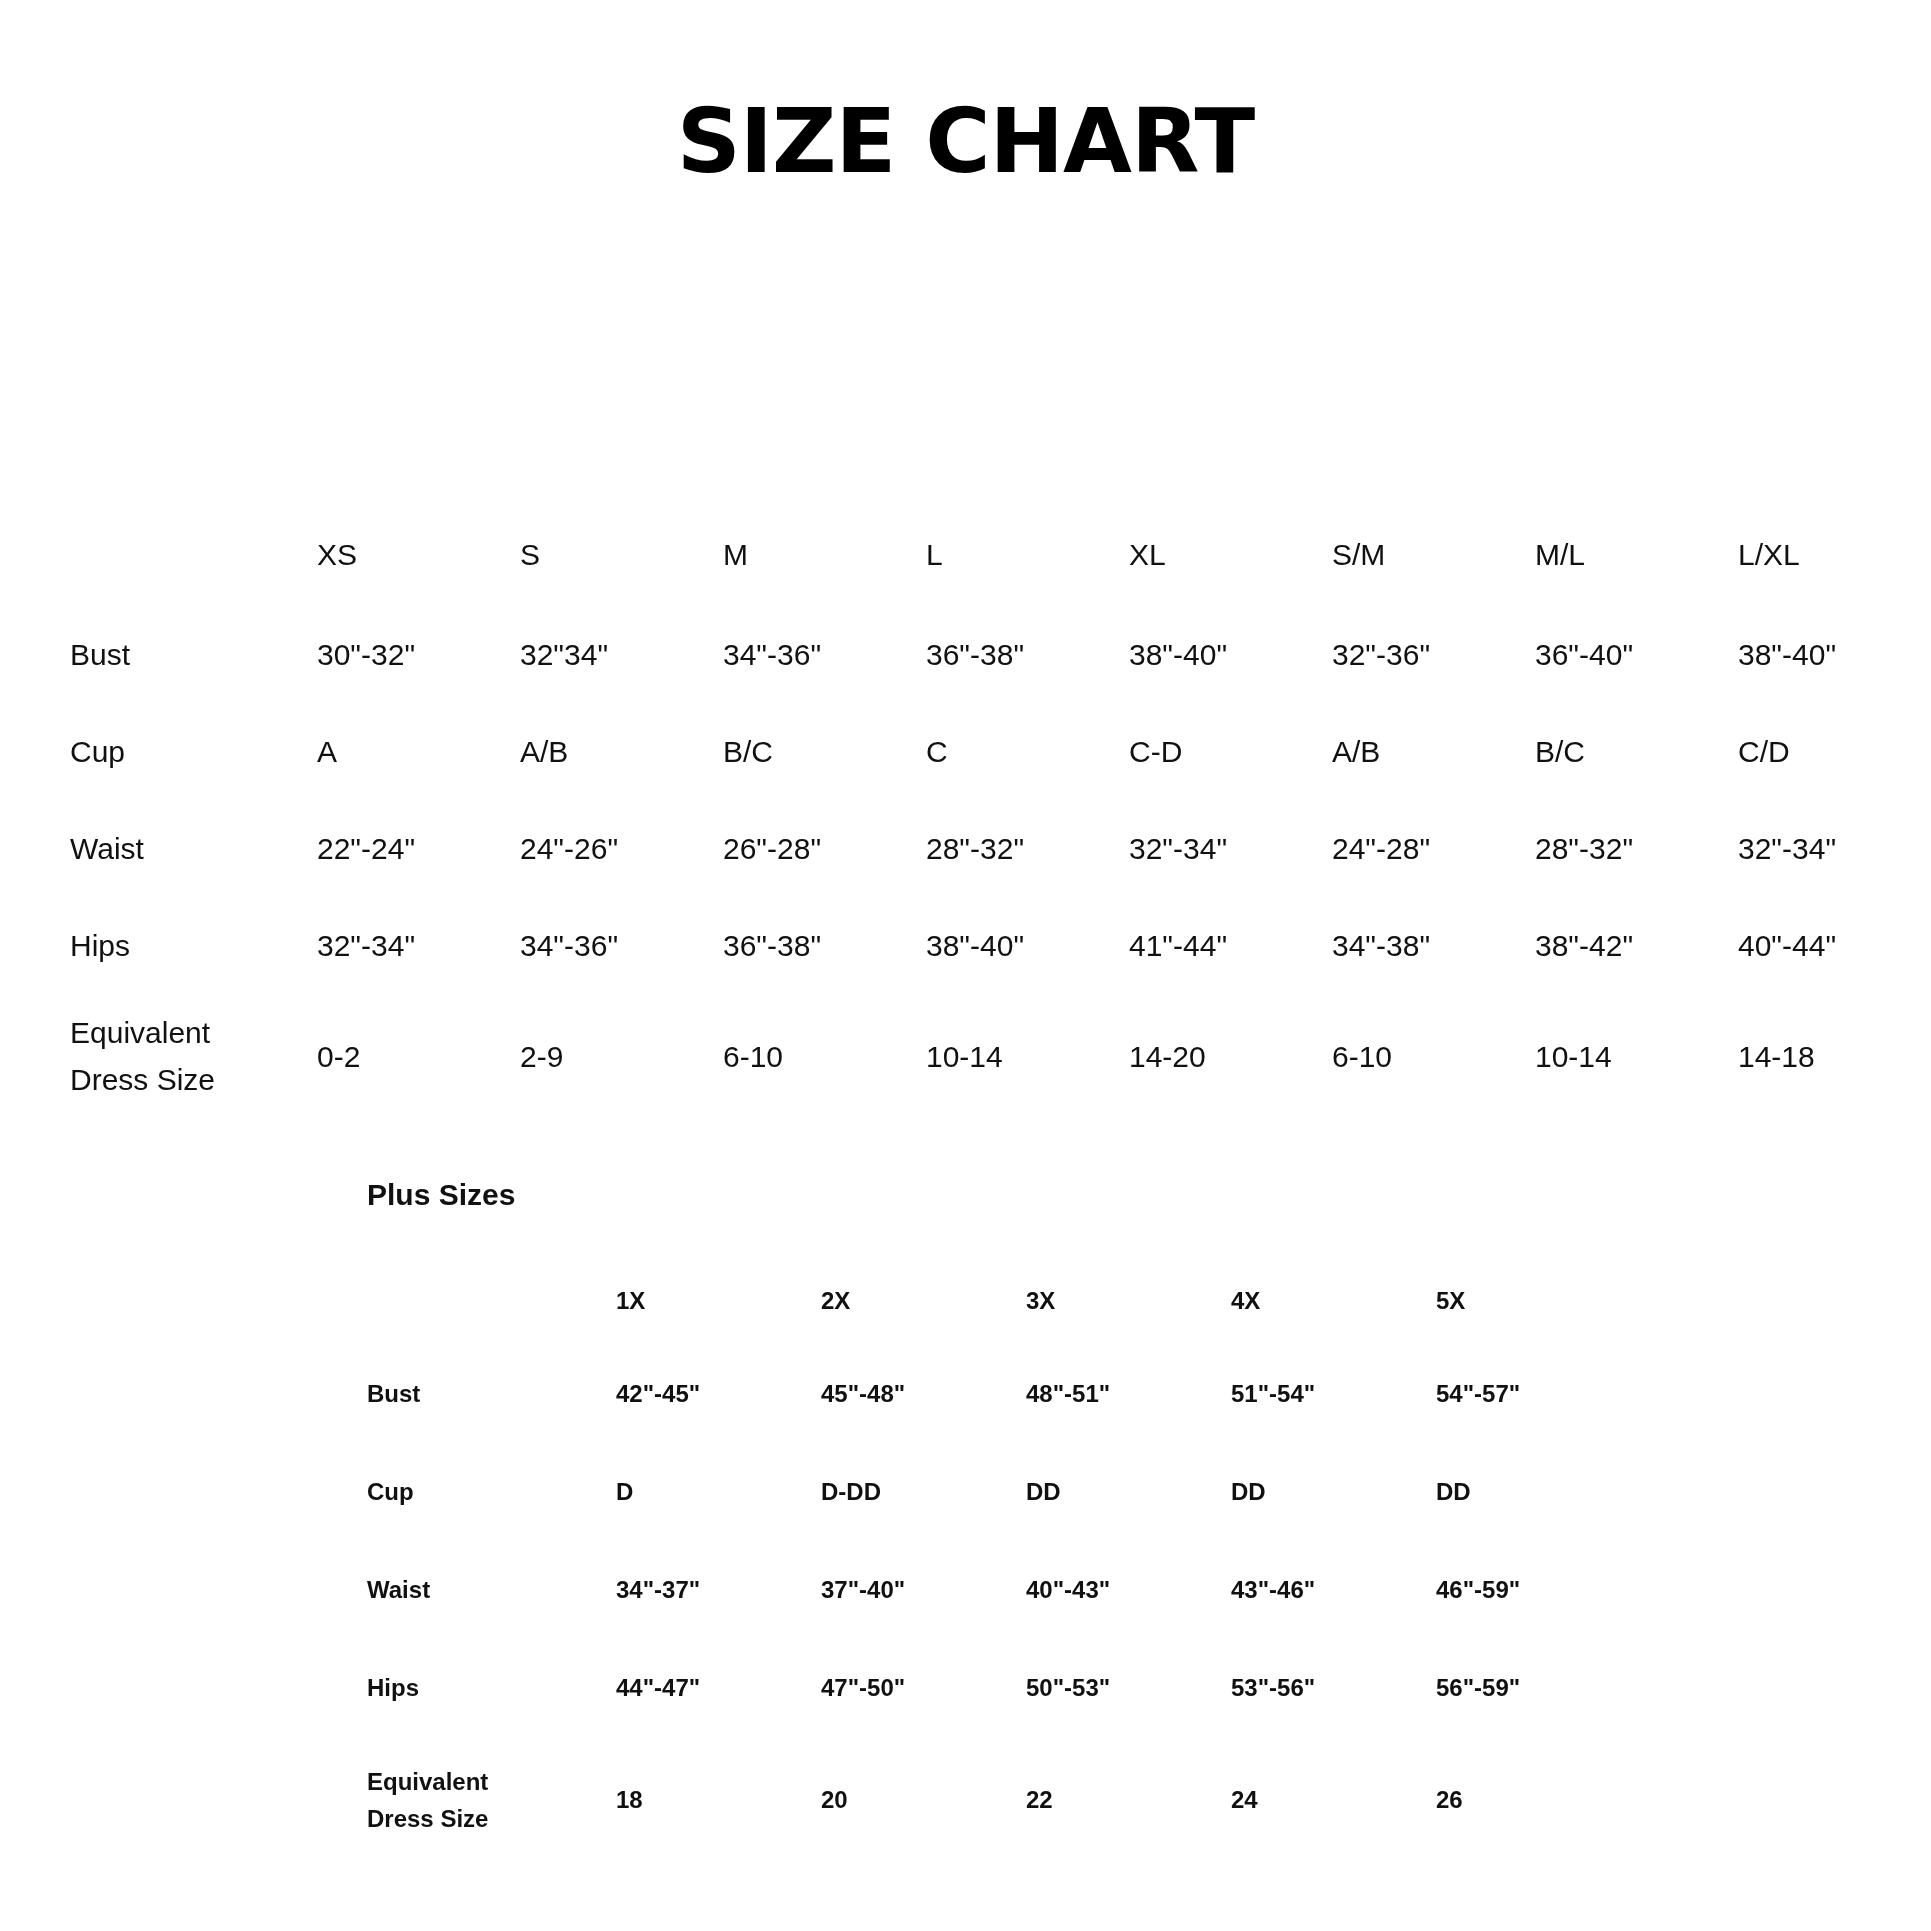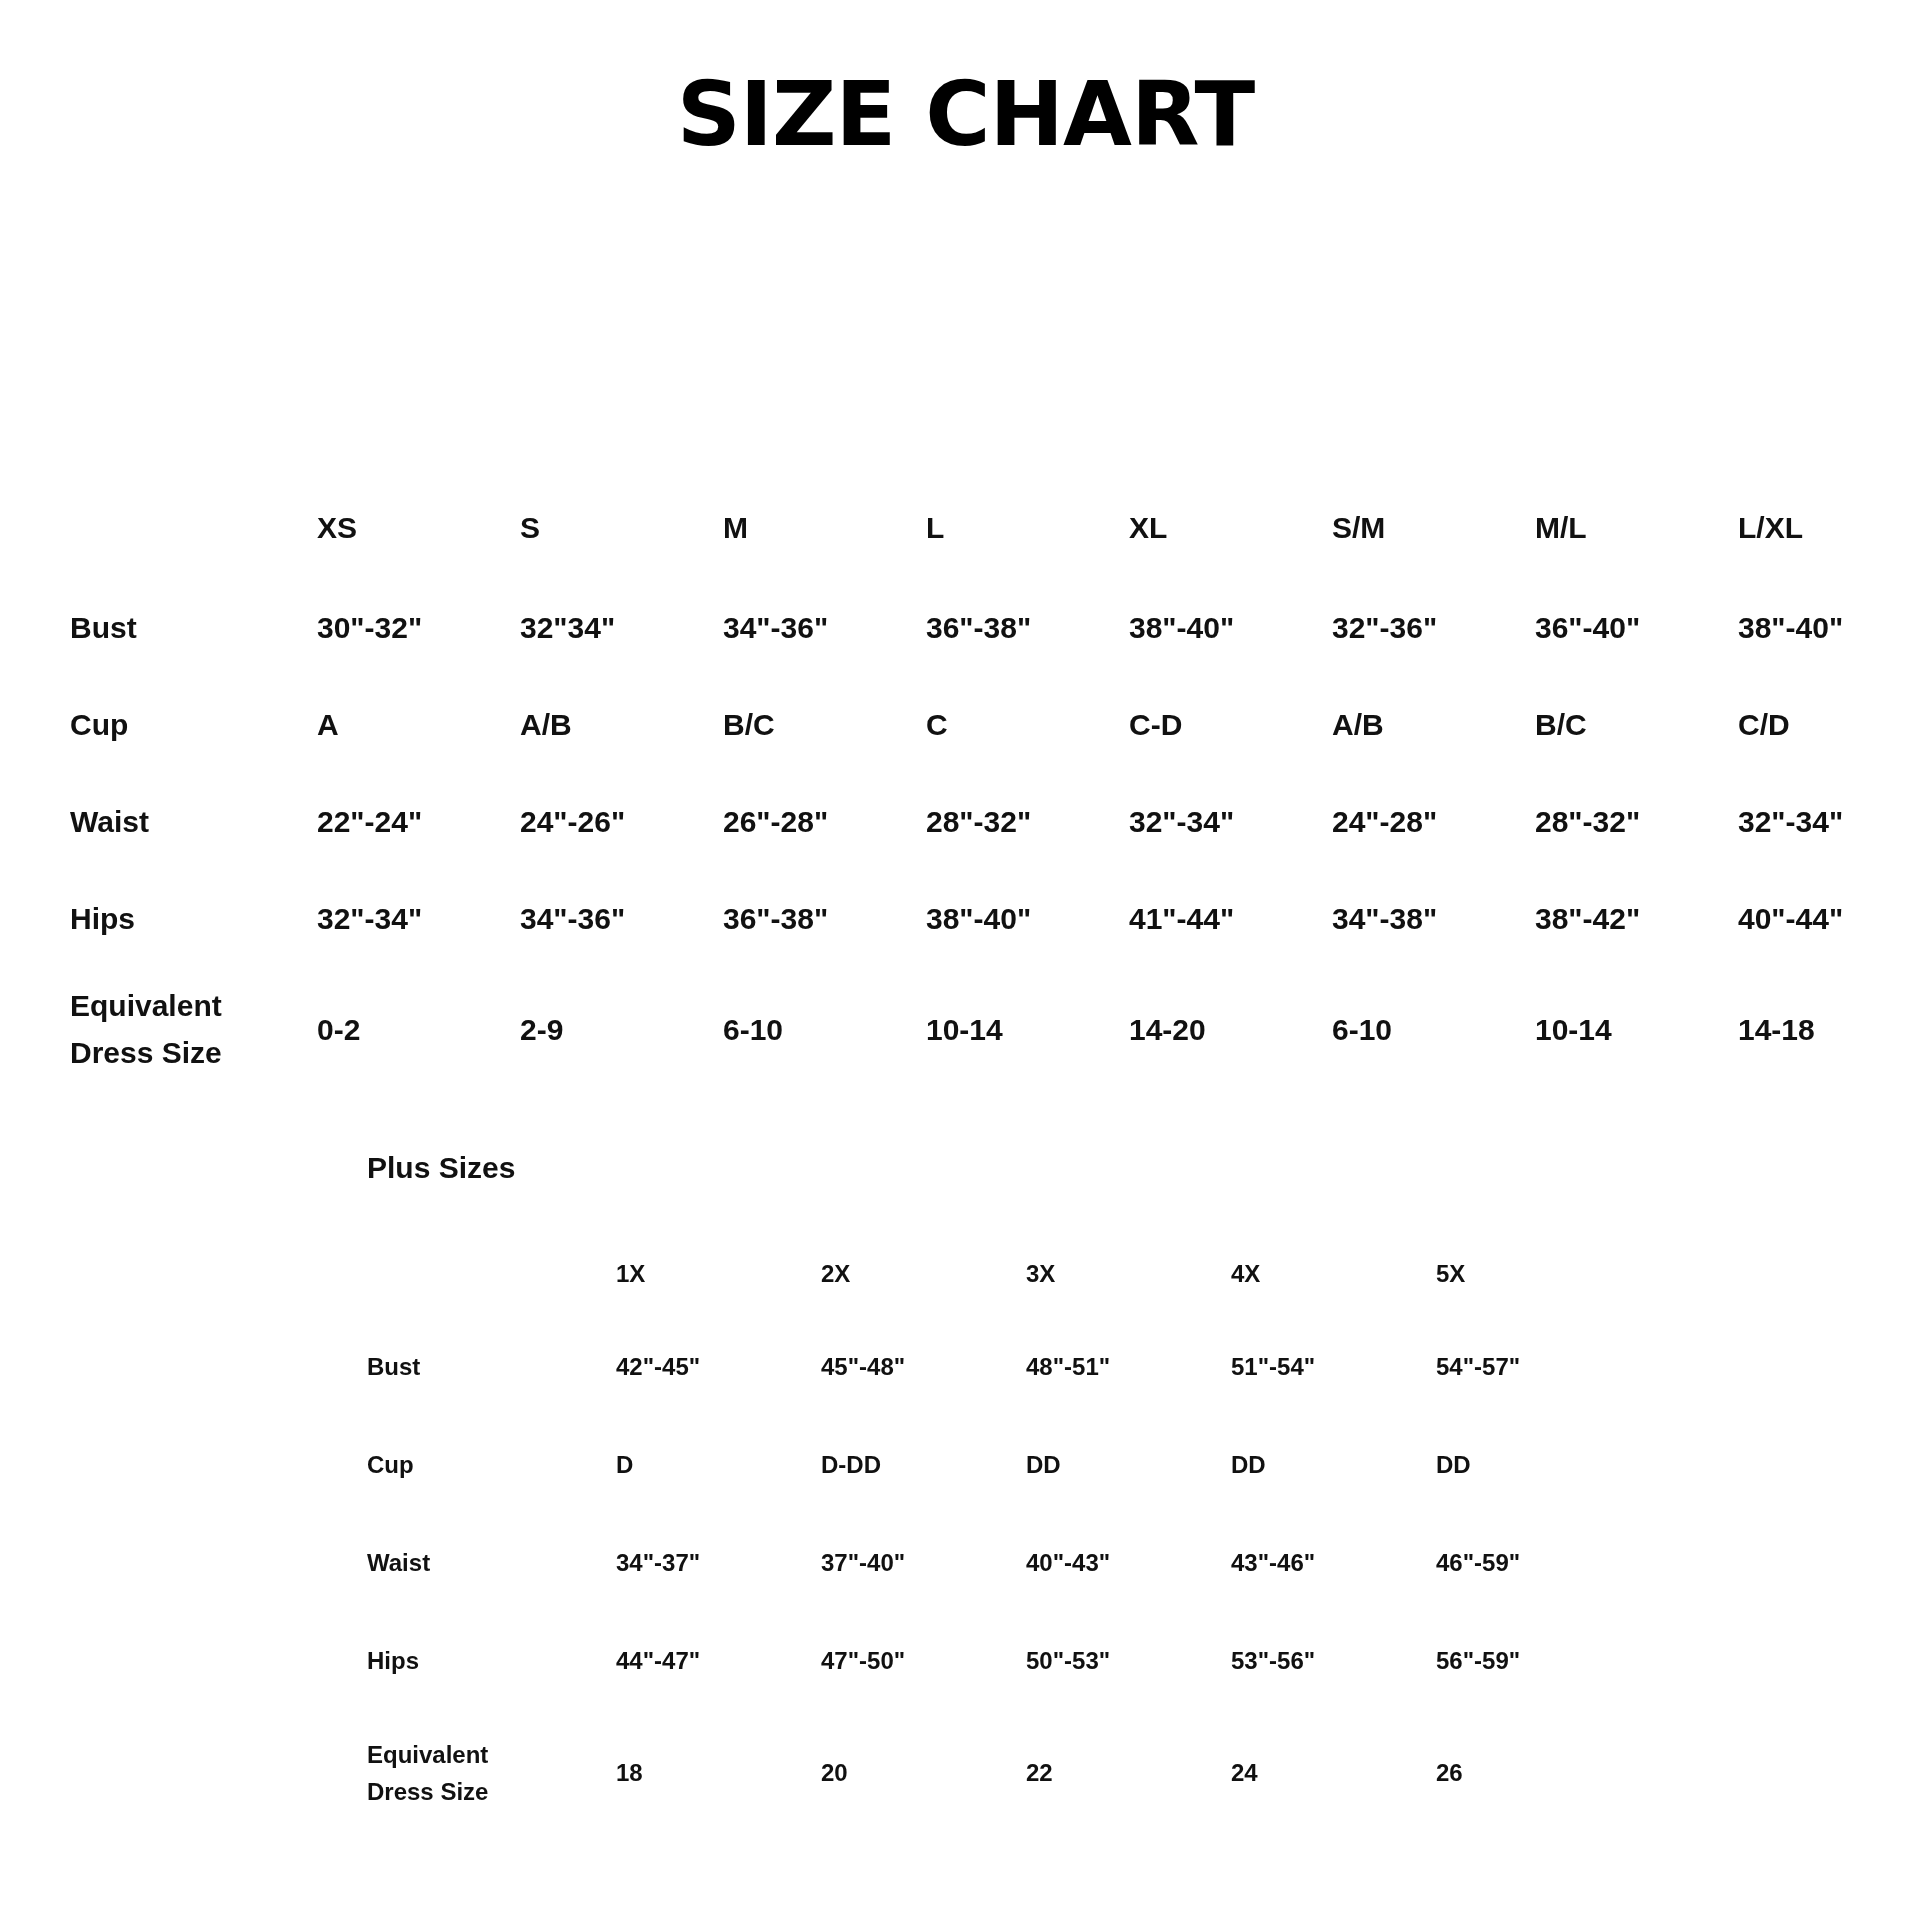--- a/index.html
+++ b/index.html
@@ -19,42 +19,42 @@
     width: 1931px;
     height: 1931px;
     box-sizing: border-box;
   }
   .title {
     text-align: center;
     font-size: 89px;
     font-weight: bold;
     letter-spacing: -1px;
     color: #000000;
-    margin-top: 70px;
+    margin-top: 97px;
     line-height: 1;
     font-family: "DejaVu Sans", sans-serif;
   }
 
   
   .main-table {
     position: absolute;
     left: 70px;
     top: 415px;
     width: 1834px;
     border-collapse: collapse;
     table-layout: fixed;
   }
   .main-table col.lbl { width: 247px; }
   .main-table col.c   { width: 203px; }
 
   .main-table th, .main-table td {
     text-align: left;
     vertical-align: middle;
     font-size: 30px;
-    font-weight: bold;
+    font-weight: normal;
     color: #111111;
     padding: 0;
     height: 97px;
     white-space: nowrap;
   }
   .main-table thead th {
     height: 85px;
     padding-bottom: 9.7px;
   }
   .row-label {

